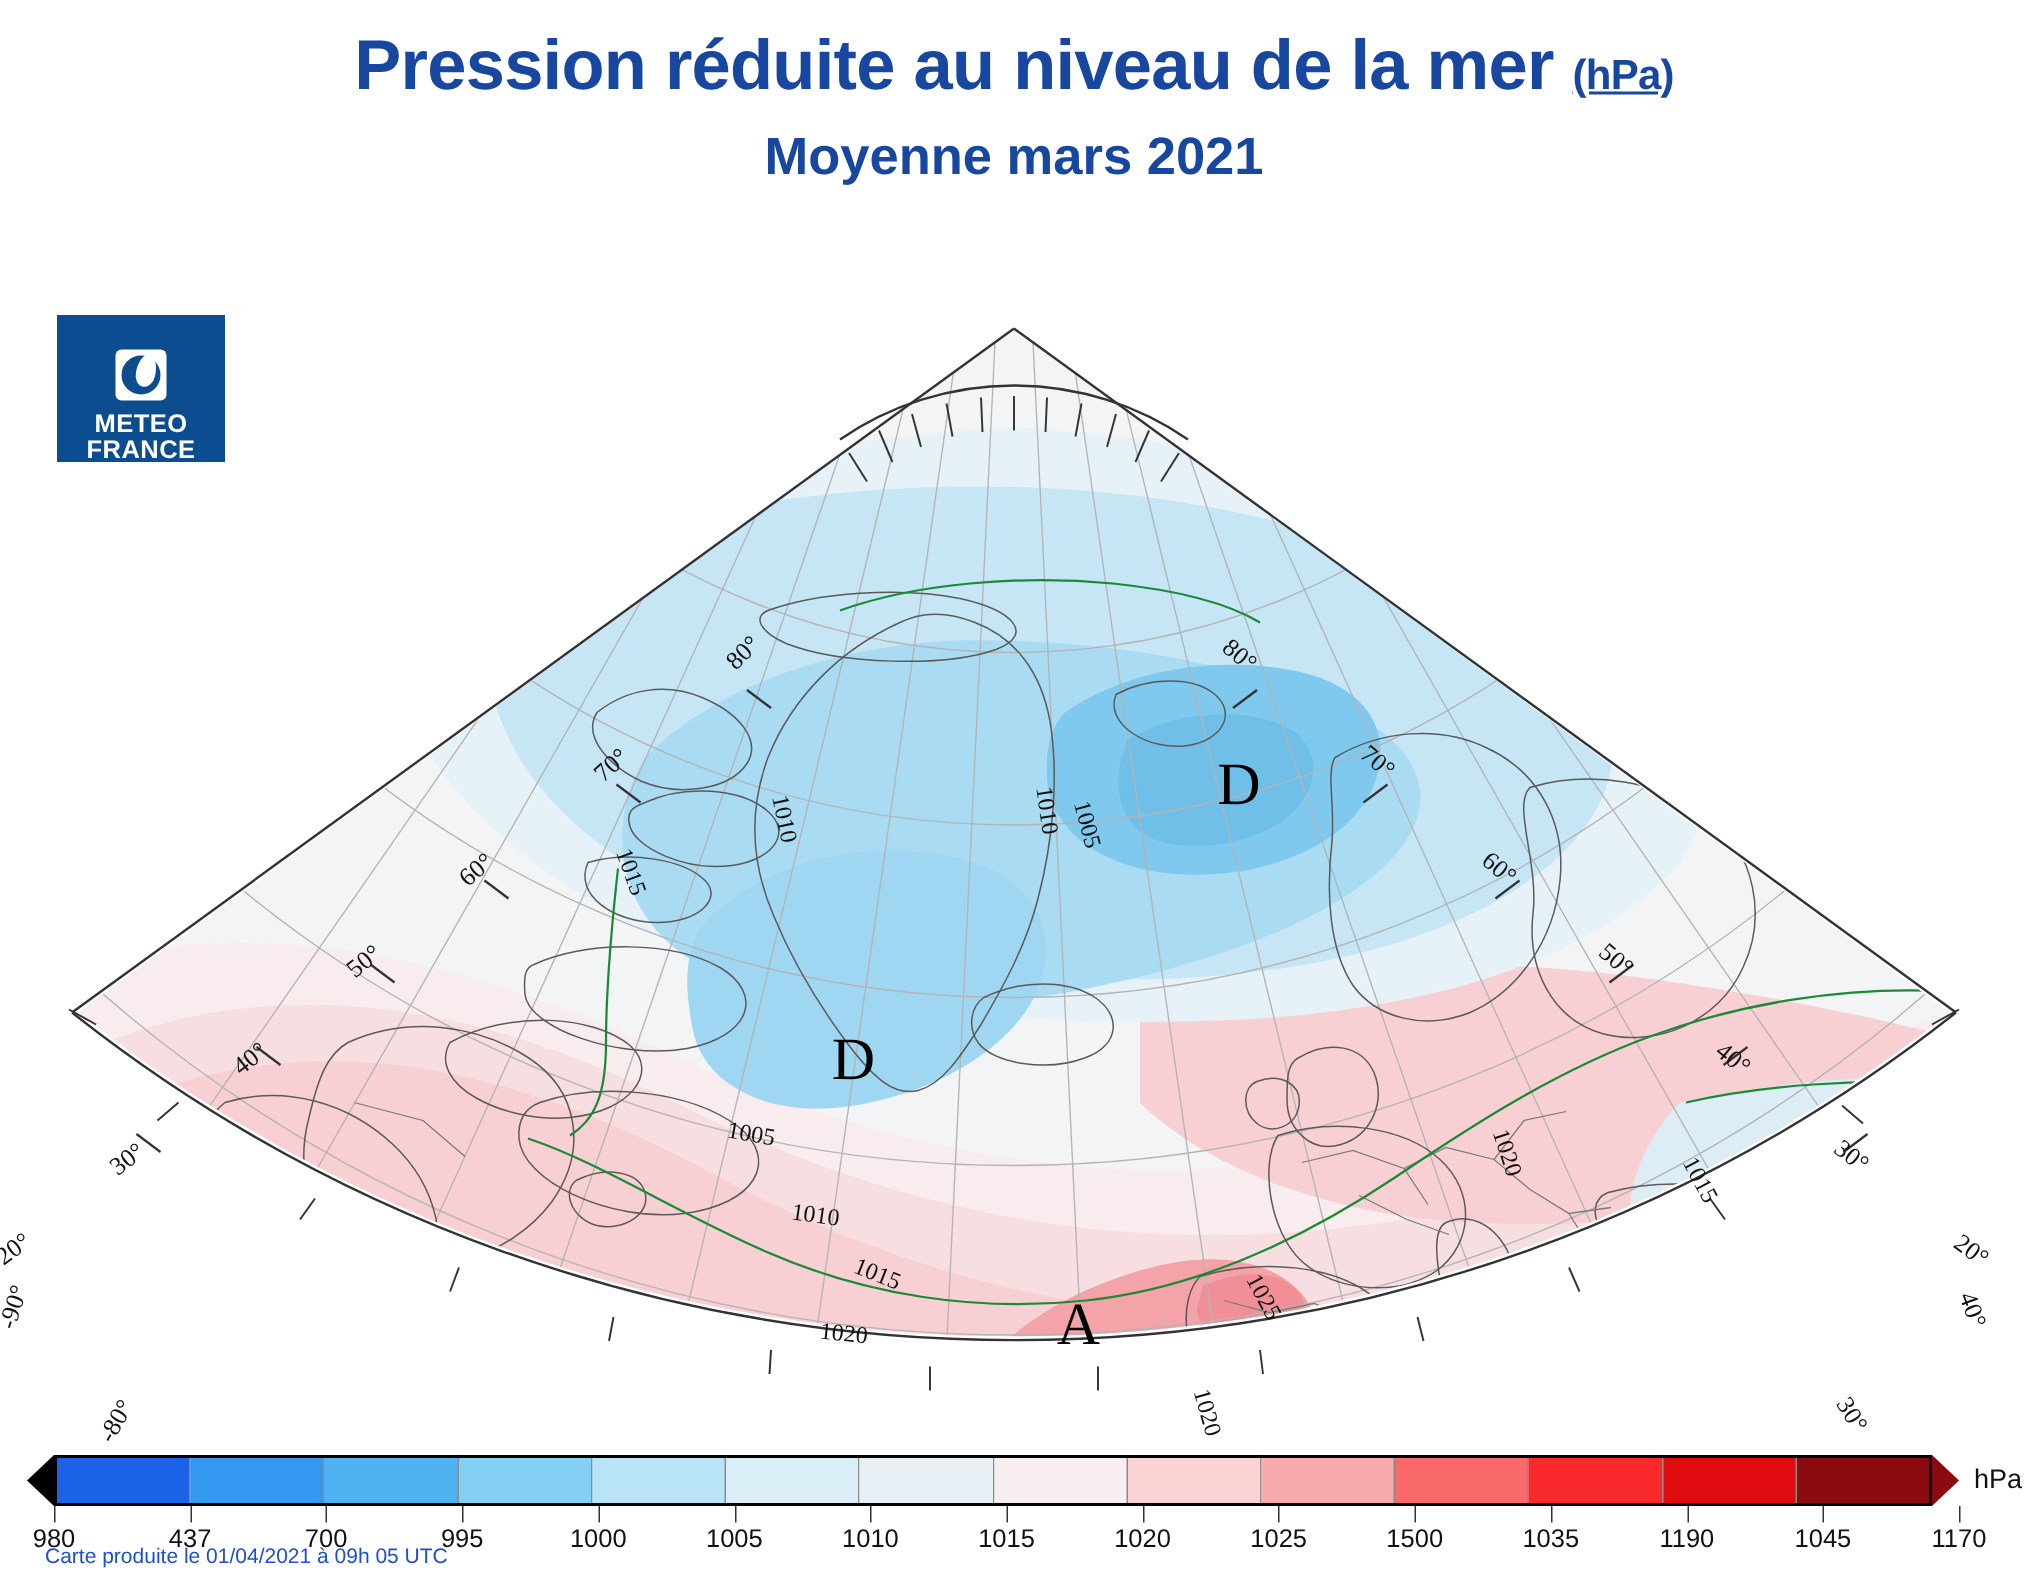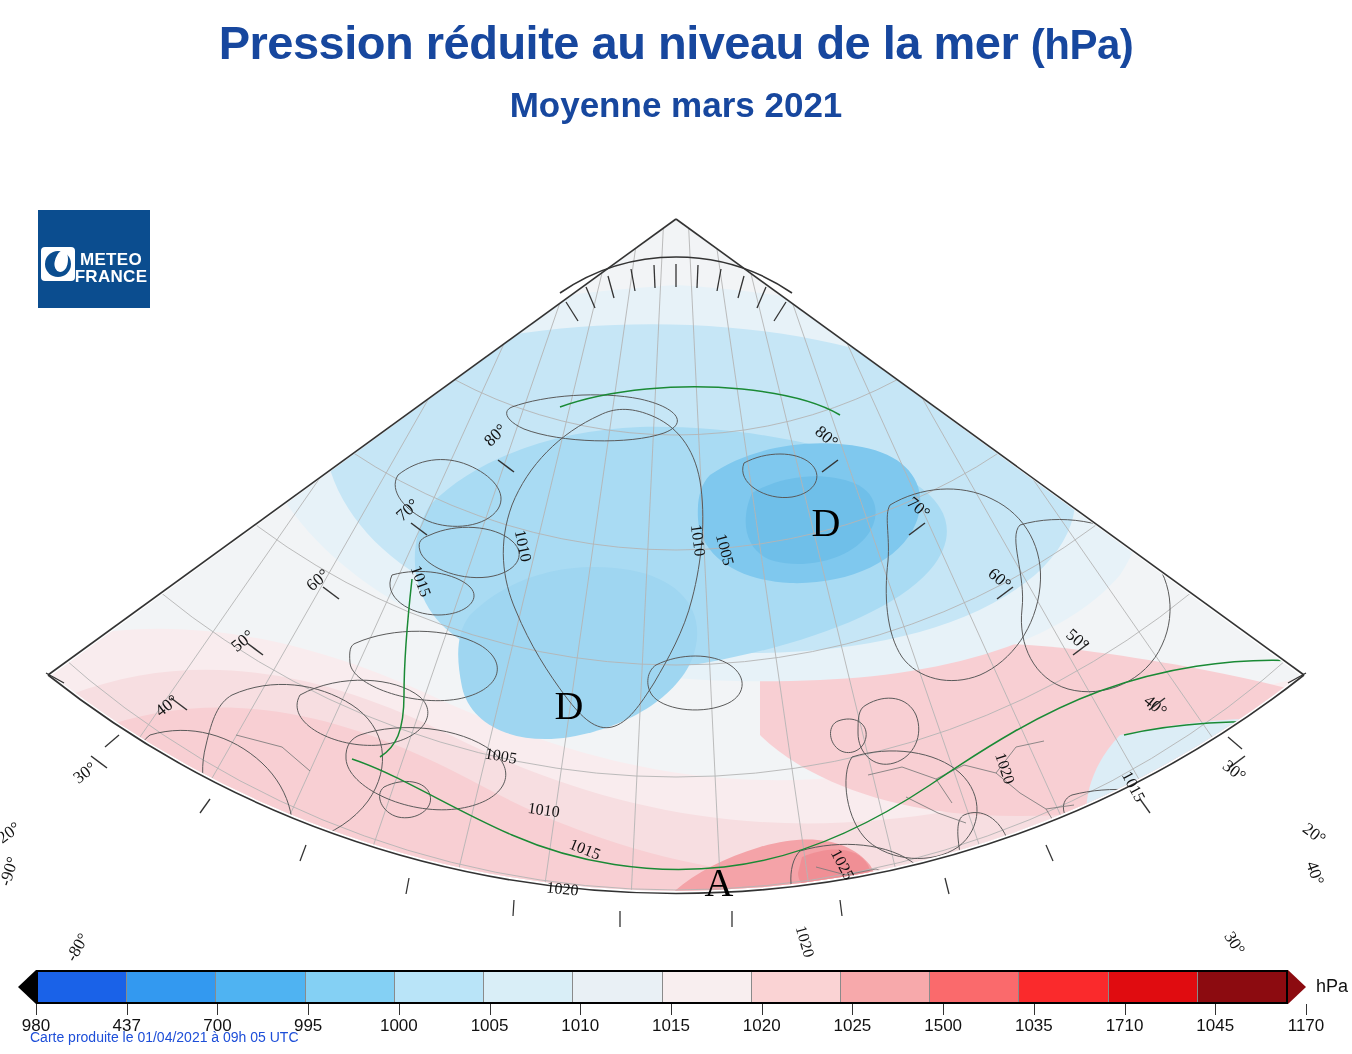--- a/index.html
+++ b/index.html
@@ -24,40 +24,42 @@
   #main-title {
     font-family: "Liberation Sans", sans-serif;
     font-weight: bold;
     font-size: 47px;
     color: #17479E;
     letter-spacing: -0.5px;
     line-height: 1.06;
     white-space: nowrap;
   }
   #main-title .unit {
-    font-size: 42px;
+    font-size: 28px;
+    text-decoration: underline;
   }
   #sub-title {
     font-family: "Liberation Sans", sans-serif;
     font-weight: bold;
     font-size: 35px;
     color: #17479E;
     line-height: 1.1;
     margin-top: 18px;
   }
 
   
   #logo {
     position: absolute;
     left: 38px; top: 210px;
     width: 112px; height: 98px;
     background: #0B4D8F;
     display: flex;
+    flex-direction: column;
     align-items: center;
-    justify-content: center;
+    justify-content: flex-end;
     padding-top: 10px;
   }
   #logo-mark {
     width: 34px; height: 34px;
     background: #ffffff;
     border-radius: 4px;
     position: relative;
     overflow: hidden;
   }
   #logo-mark::before {
@@ -588,20 +590,20 @@
         <div class="cb-lab" style="left: 181.429px;">700</div>
         <div class="cb-lab" style="left: 272.143px;">995</div>
         <div class="cb-lab" style="left: 362.857px;">1000</div>
         <div class="cb-lab" style="left: 453.571px;">1005</div>
         <div class="cb-lab" style="left: 544.286px;">1010</div>
         <div class="cb-lab" style="left: 635px;">1015</div>
         <div class="cb-lab" style="left: 725.714px;">1020</div>
         <div class="cb-lab" style="left: 816.429px;">1025</div>
         <div class="cb-lab" style="left: 907.143px;">1500</div>
         <div class="cb-lab" style="left: 997.857px;">1035</div>
-        <div class="cb-lab" style="left: 1088.57px;">1710</div>
+        <div class="cb-lab" style="left: 1088.57px;">1190</div>
         <div class="cb-lab" style="left: 1179.29px; text-align: center;">1045</div>
         <div class="cb-lab" style="left: 1270px;">1170</div>
       </div>
   </div>
 
   <div id="footer-note">Carte produite le 01/04/2021 à 09h 05 UTC</div>
 </div>
 
 </body></html>

